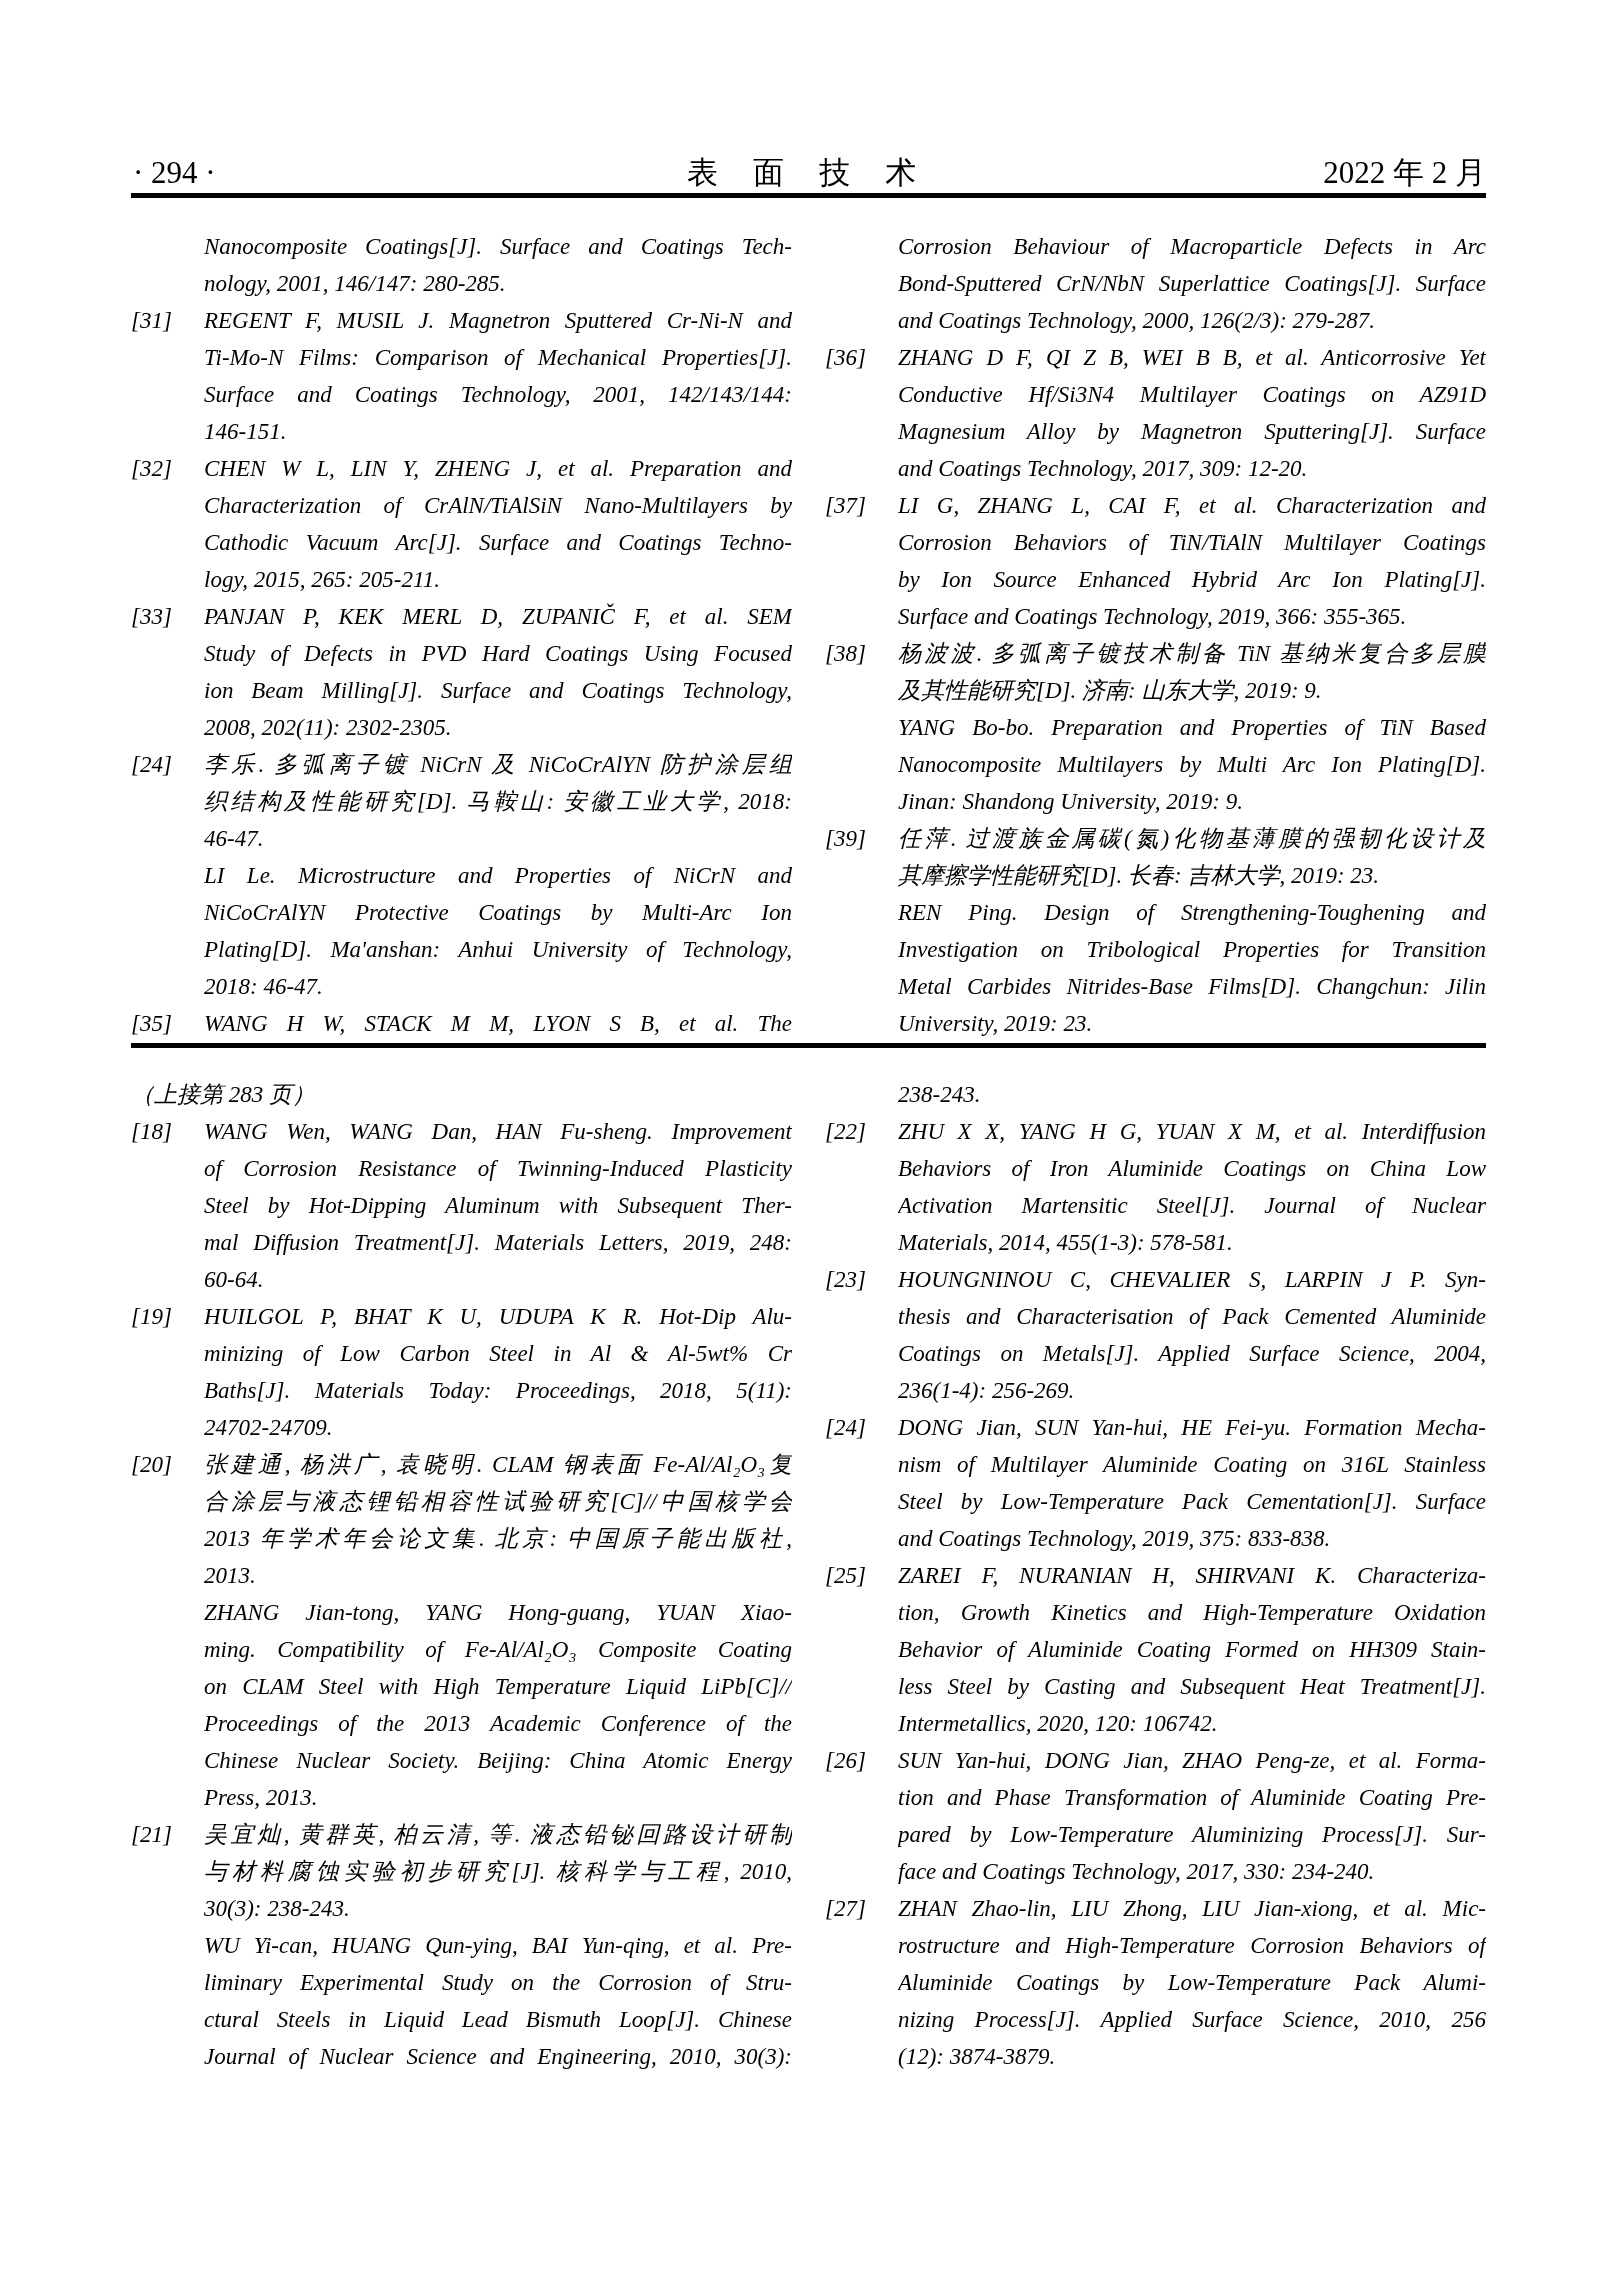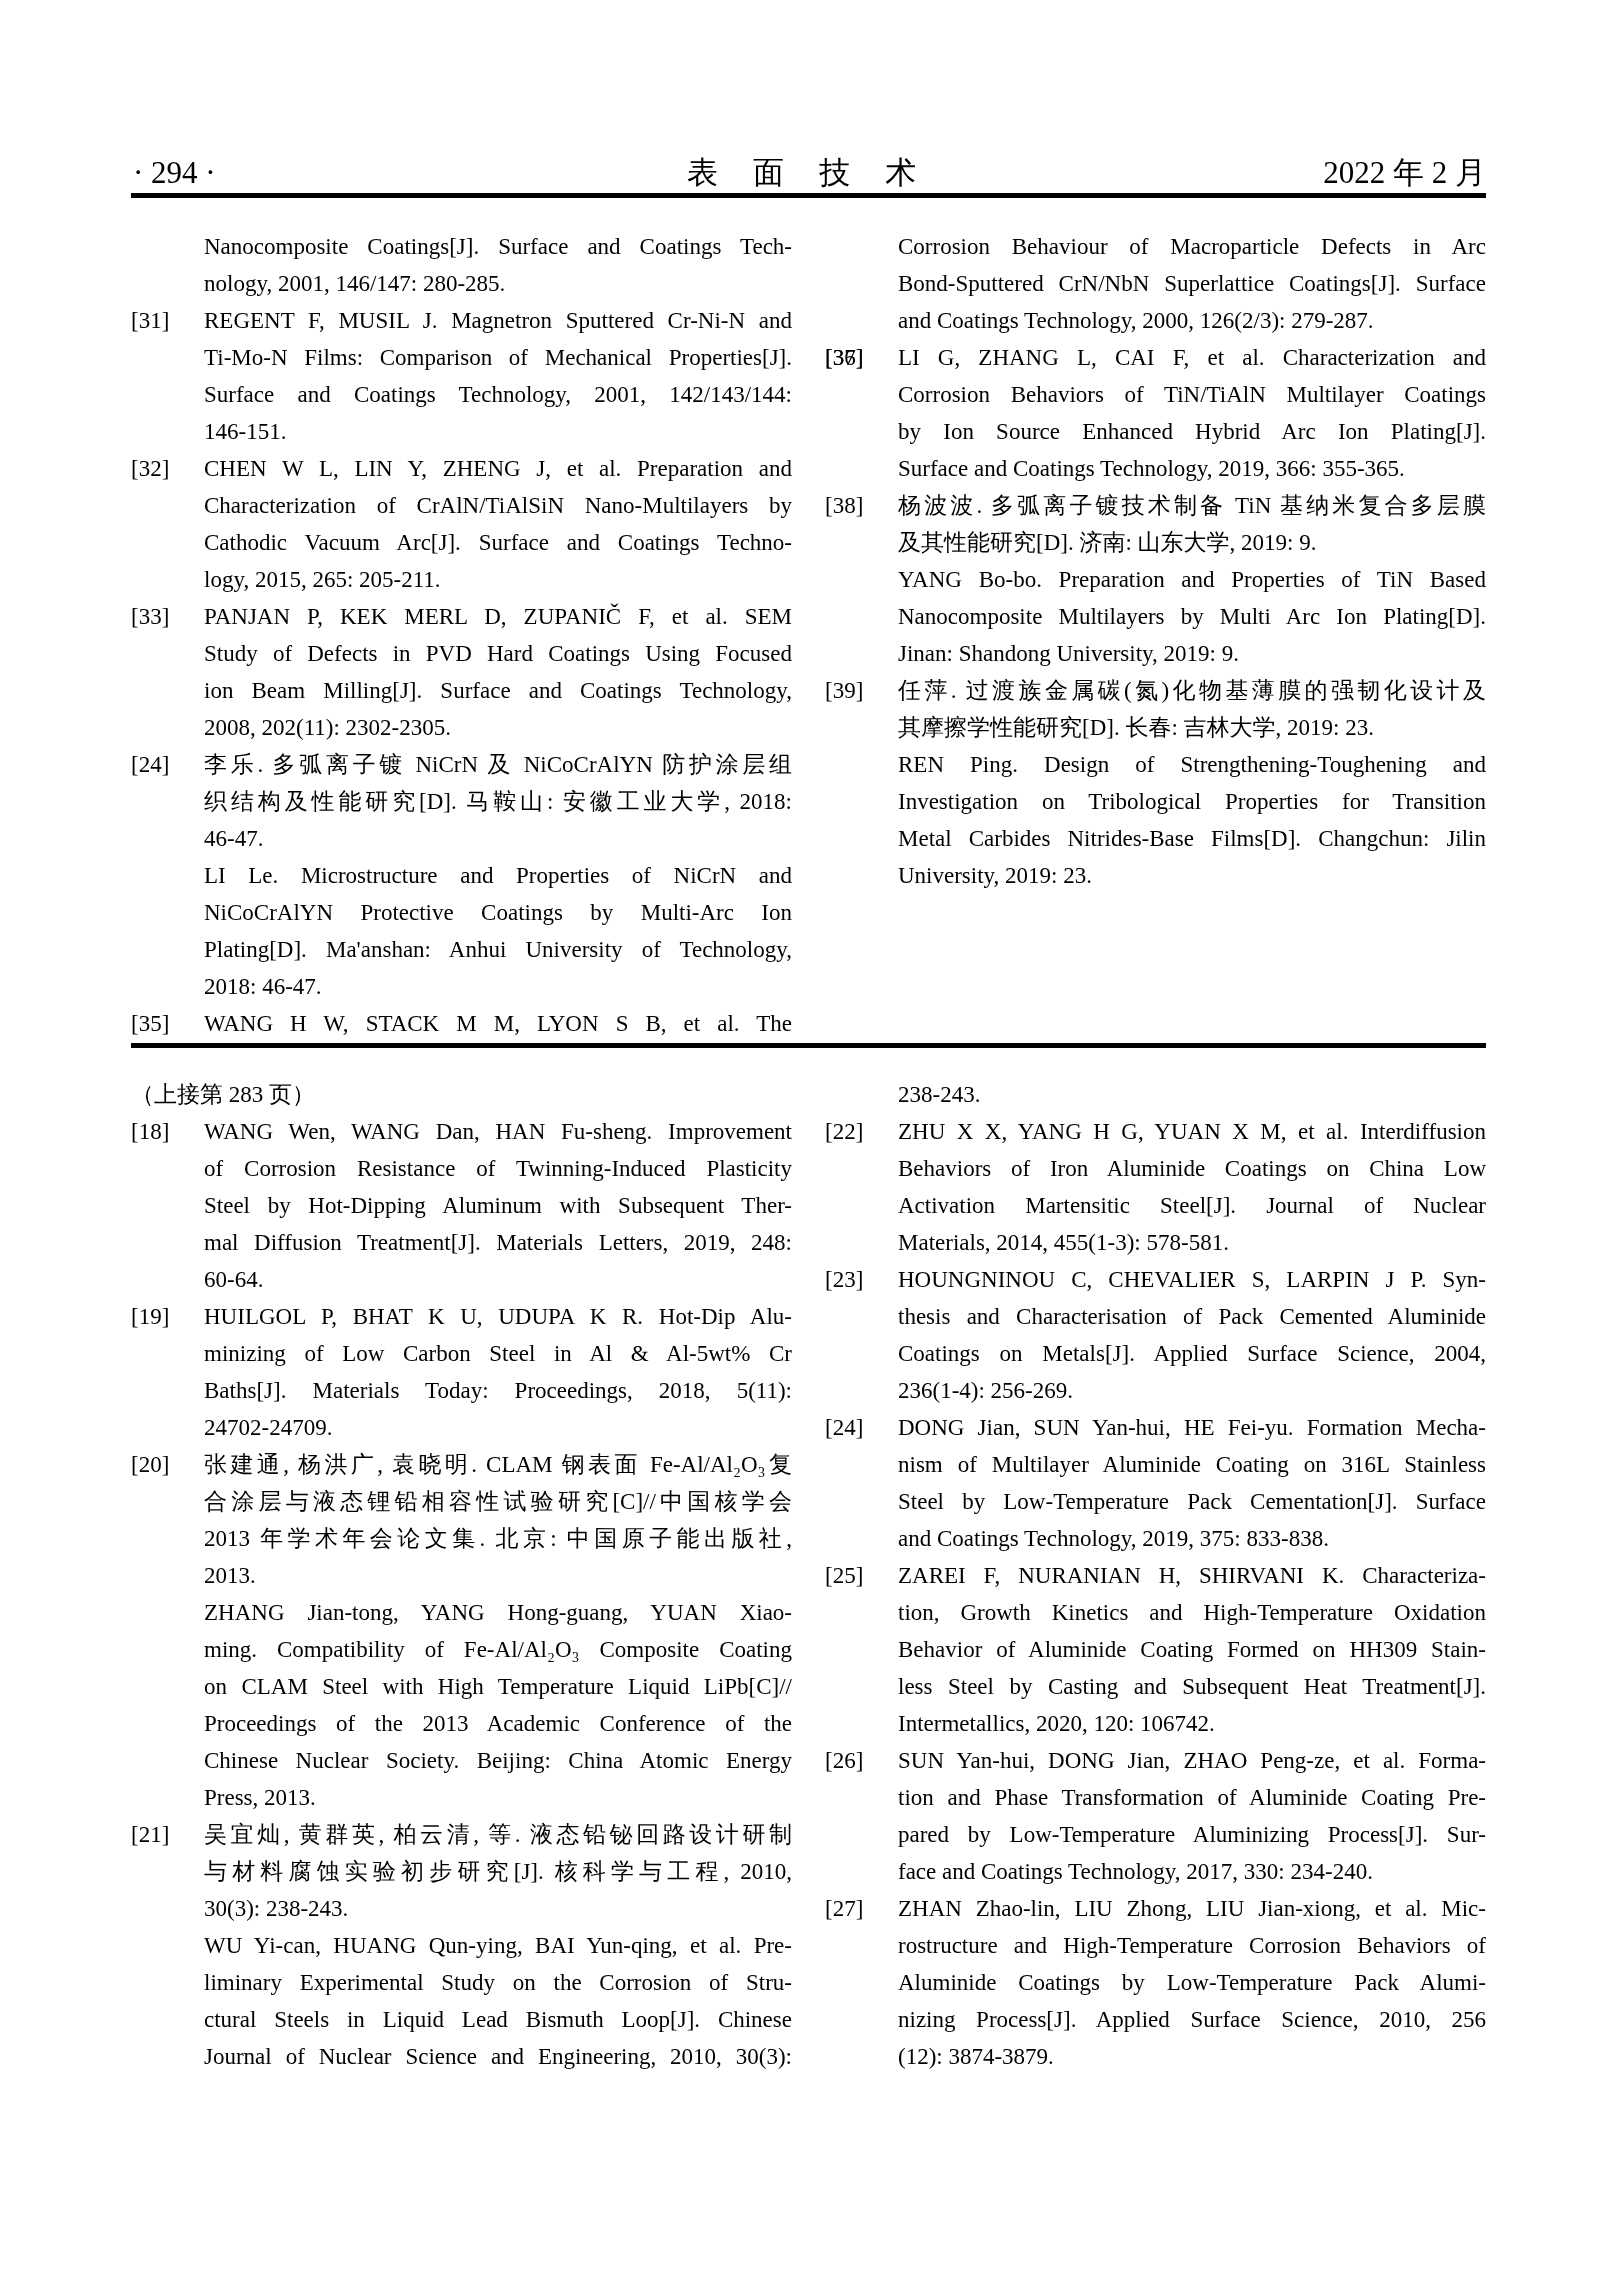--- a/index.html
+++ b/index.html
@@ -10,21 +10,21 @@
     position: relative;
   }
   .page { position: absolute; left: 131px; top: 0; width: 1355px; height: 2293px; }
   .header-row { position: absolute; top: 155px; left: 0; width: 100%; height: 35px; font-size: 31px; line-height: 35px; }
   .page-num { position: absolute; left: 2px; top: 0; }
   .journal-title { position: absolute; left: 50%; transform: translateX(-50%); letter-spacing: 13.7px; white-space: nowrap; }
   .issue-date { position: absolute; right: 0; top: 0; }
   .rule { position: absolute; left: 0; width: 100%; height: 4.9px; background: #000000; }
   .rule-header { top: 193px; }
   .rule-mid { top: 1043px; }
-  .columns { position: absolute; left: 0; width: 1355px; display: flex; justify-content: space-between; }
+  .columns { position: absolute; left: 0; width: 1355px; display: flex; justify-content: space-between; font-style: italic; }
   .columns.top { top: 228px; }
   .columns.bottom { top: 1076px; gap: 28px; }
   .col { width: 661px; }
   .ref { position: relative; font-size: 23px; line-height: 37px; }
   .ref-num { position: absolute; left: 0; top: 0; }
   .ref-body { margin-left: 73px; }
   .line { text-align: justify; text-align-last: justify; max-height: 37px; overflow: hidden; }
   .line.last { text-align: right; text-align-last: left; }
   .continuation-note { font-size: 23px; line-height: 37px; }
 </style>
@@ -100,20 +100,26 @@
         <div class="ref">
           <span class="ref-num"></span>
           <div class="ref-body">
             <div class="line">Corrosion Behaviour of Macroparticle Defects in Arc</div>
             <div class="line">Bond-Sputtered CrN/NbN Superlattice Coatings[J]. Surface</div>
             <div class="line last">and Coatings Technology, 2000, 126(2/3): 279-287.</div>
           </div>
         </div>
         <div class="ref">
           <span class="ref-num">[36]</span>
+          <div class="ref-body">
+            <div class="line">ZHANG D F, QI Z B, WEI B B, et al. Anticorrosive Yet</div>
+            <div class="line">Conductive Hf/Si3N4 Multilayer Coatings on AZ91D</div>
+            <div class="line">Magnesium Alloy by Magnetron Sputtering[J]. Surface</div>
+            <div class="line last">and Coatings Technology, 2017, 309: 12-20.</div>
+          </div>
         </div>
         <div class="ref">
           <span class="ref-num">[37]</span>
           <div class="ref-body">
             <div class="line">LI G, ZHANG L, CAI F, et al. Characterization and</div>
             <div class="line">Corrosion Behaviors of TiN/TiAlN Multilayer Coatings</div>
             <div class="line">by Ion Source Enhanced Hybrid Arc Ion Plating[J].</div>
             <div class="line last">Surface and Coatings Technology, 2019, 366: 355-365.</div>
           </div>
         </div>

